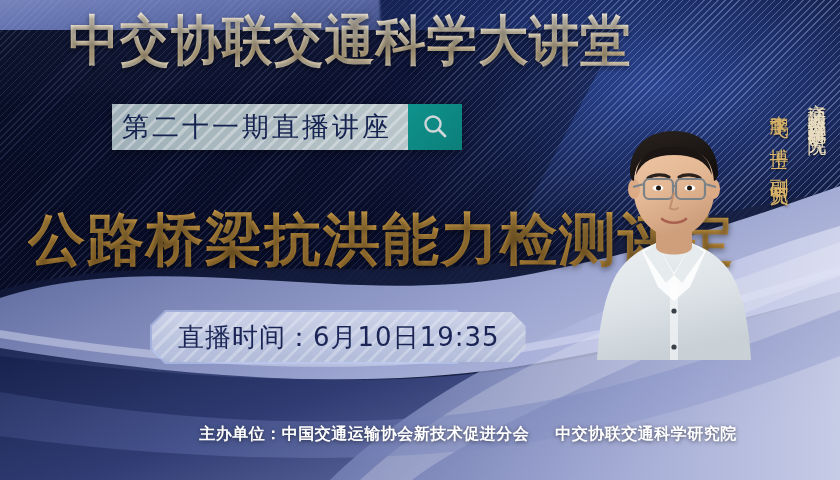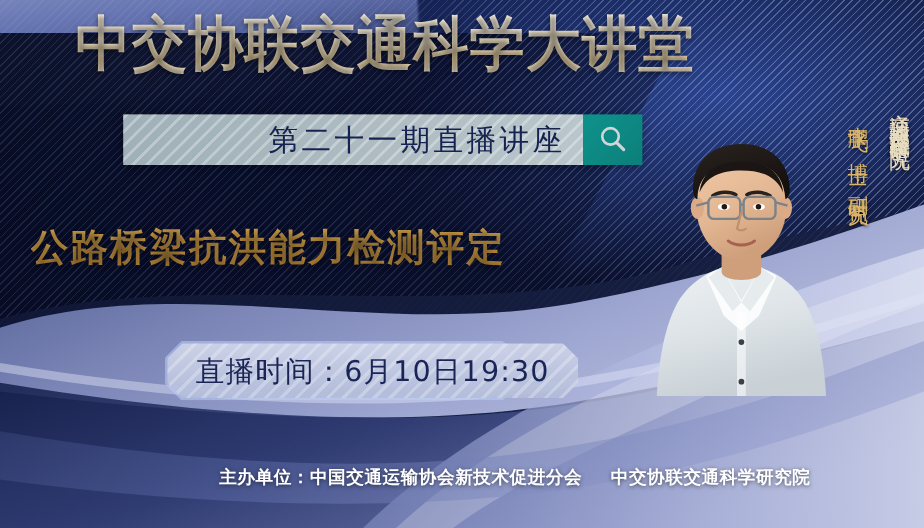--- a/index.html
+++ b/index.html
@@ -108,21 +108,21 @@
     text-shadow: 0 2px 5px rgba(0,0,0,0.45);
     transform: scaleX(0.93);
     transform-origin: center;
   }
 
   
 
   .subtitle-bar {
     position: absolute;
     left: 112px; top: 104px;
-    width: 472px; height: 46px;
+    width: 350px; height: 46px;
     display: flex;
     align-items: stretch;
     box-shadow: 0 2px 8px rgba(0,0,0,0.4);
   }
 
   .subtitle-panel {
     position: relative;
     flex: 1;
     background:
       repeating-linear-gradient(-45deg,
@@ -154,21 +154,21 @@
     justify-content: center;
   }
 
   .subtitle-search svg { display: block; }
 
   
 
   .headline {
     position: absolute;
     left: 28px; top: 202px;
-    font-size: 34px;
+    font-size: 57px;
     font-weight: 700;
     letter-spacing: 2px;
     color: #c08f3c;
     background: linear-gradient(180deg, #d8a busy 0%, #c08f3c 100%);
     background: linear-gradient(180deg, #d7a64e 0%, #bd8936 100%);
     -webkit-background-clip: text;
     background-clip: text;
     -webkit-text-fill-color: transparent;
     color: transparent;
     text-shadow: 0 2px 6px rgba(0,0,0,0.5);
@@ -335,21 +335,21 @@
           <line x1="18.6" y1="17.6" x2="25" y2="24" stroke="#cfd6da" stroke-width="2.8" stroke-linecap="round"></line>
         </svg>
       </span>
     </div>
   </div>
 
   <div class="headline">公路桥梁抗洪能力检测评定</div>
 
   <div class="time-banner-border"></div>
   <div class="time-banner">
-    <span class="time-text">直播时间：6月10日19:30</span>
+    <span class="time-text">直播时间：6月10日19:35</span>
   </div>
 
   <div class="speaker">
     <svg width="160" height="245" viewBox="0 0 160 245" xmlns="http://www.w3.org/2000/svg">
       <defs>
         <linearGradient id="shirt" x1="0" y1="0" x2="0.3" y2="1">
           <stop offset="0%" stop-color="#eef1f3"></stop>
           <stop offset="55%" stop-color="#dde3e7"></stop>
           <stop offset="100%" stop-color="#c9d1d6"></stop>
         </linearGradient>

